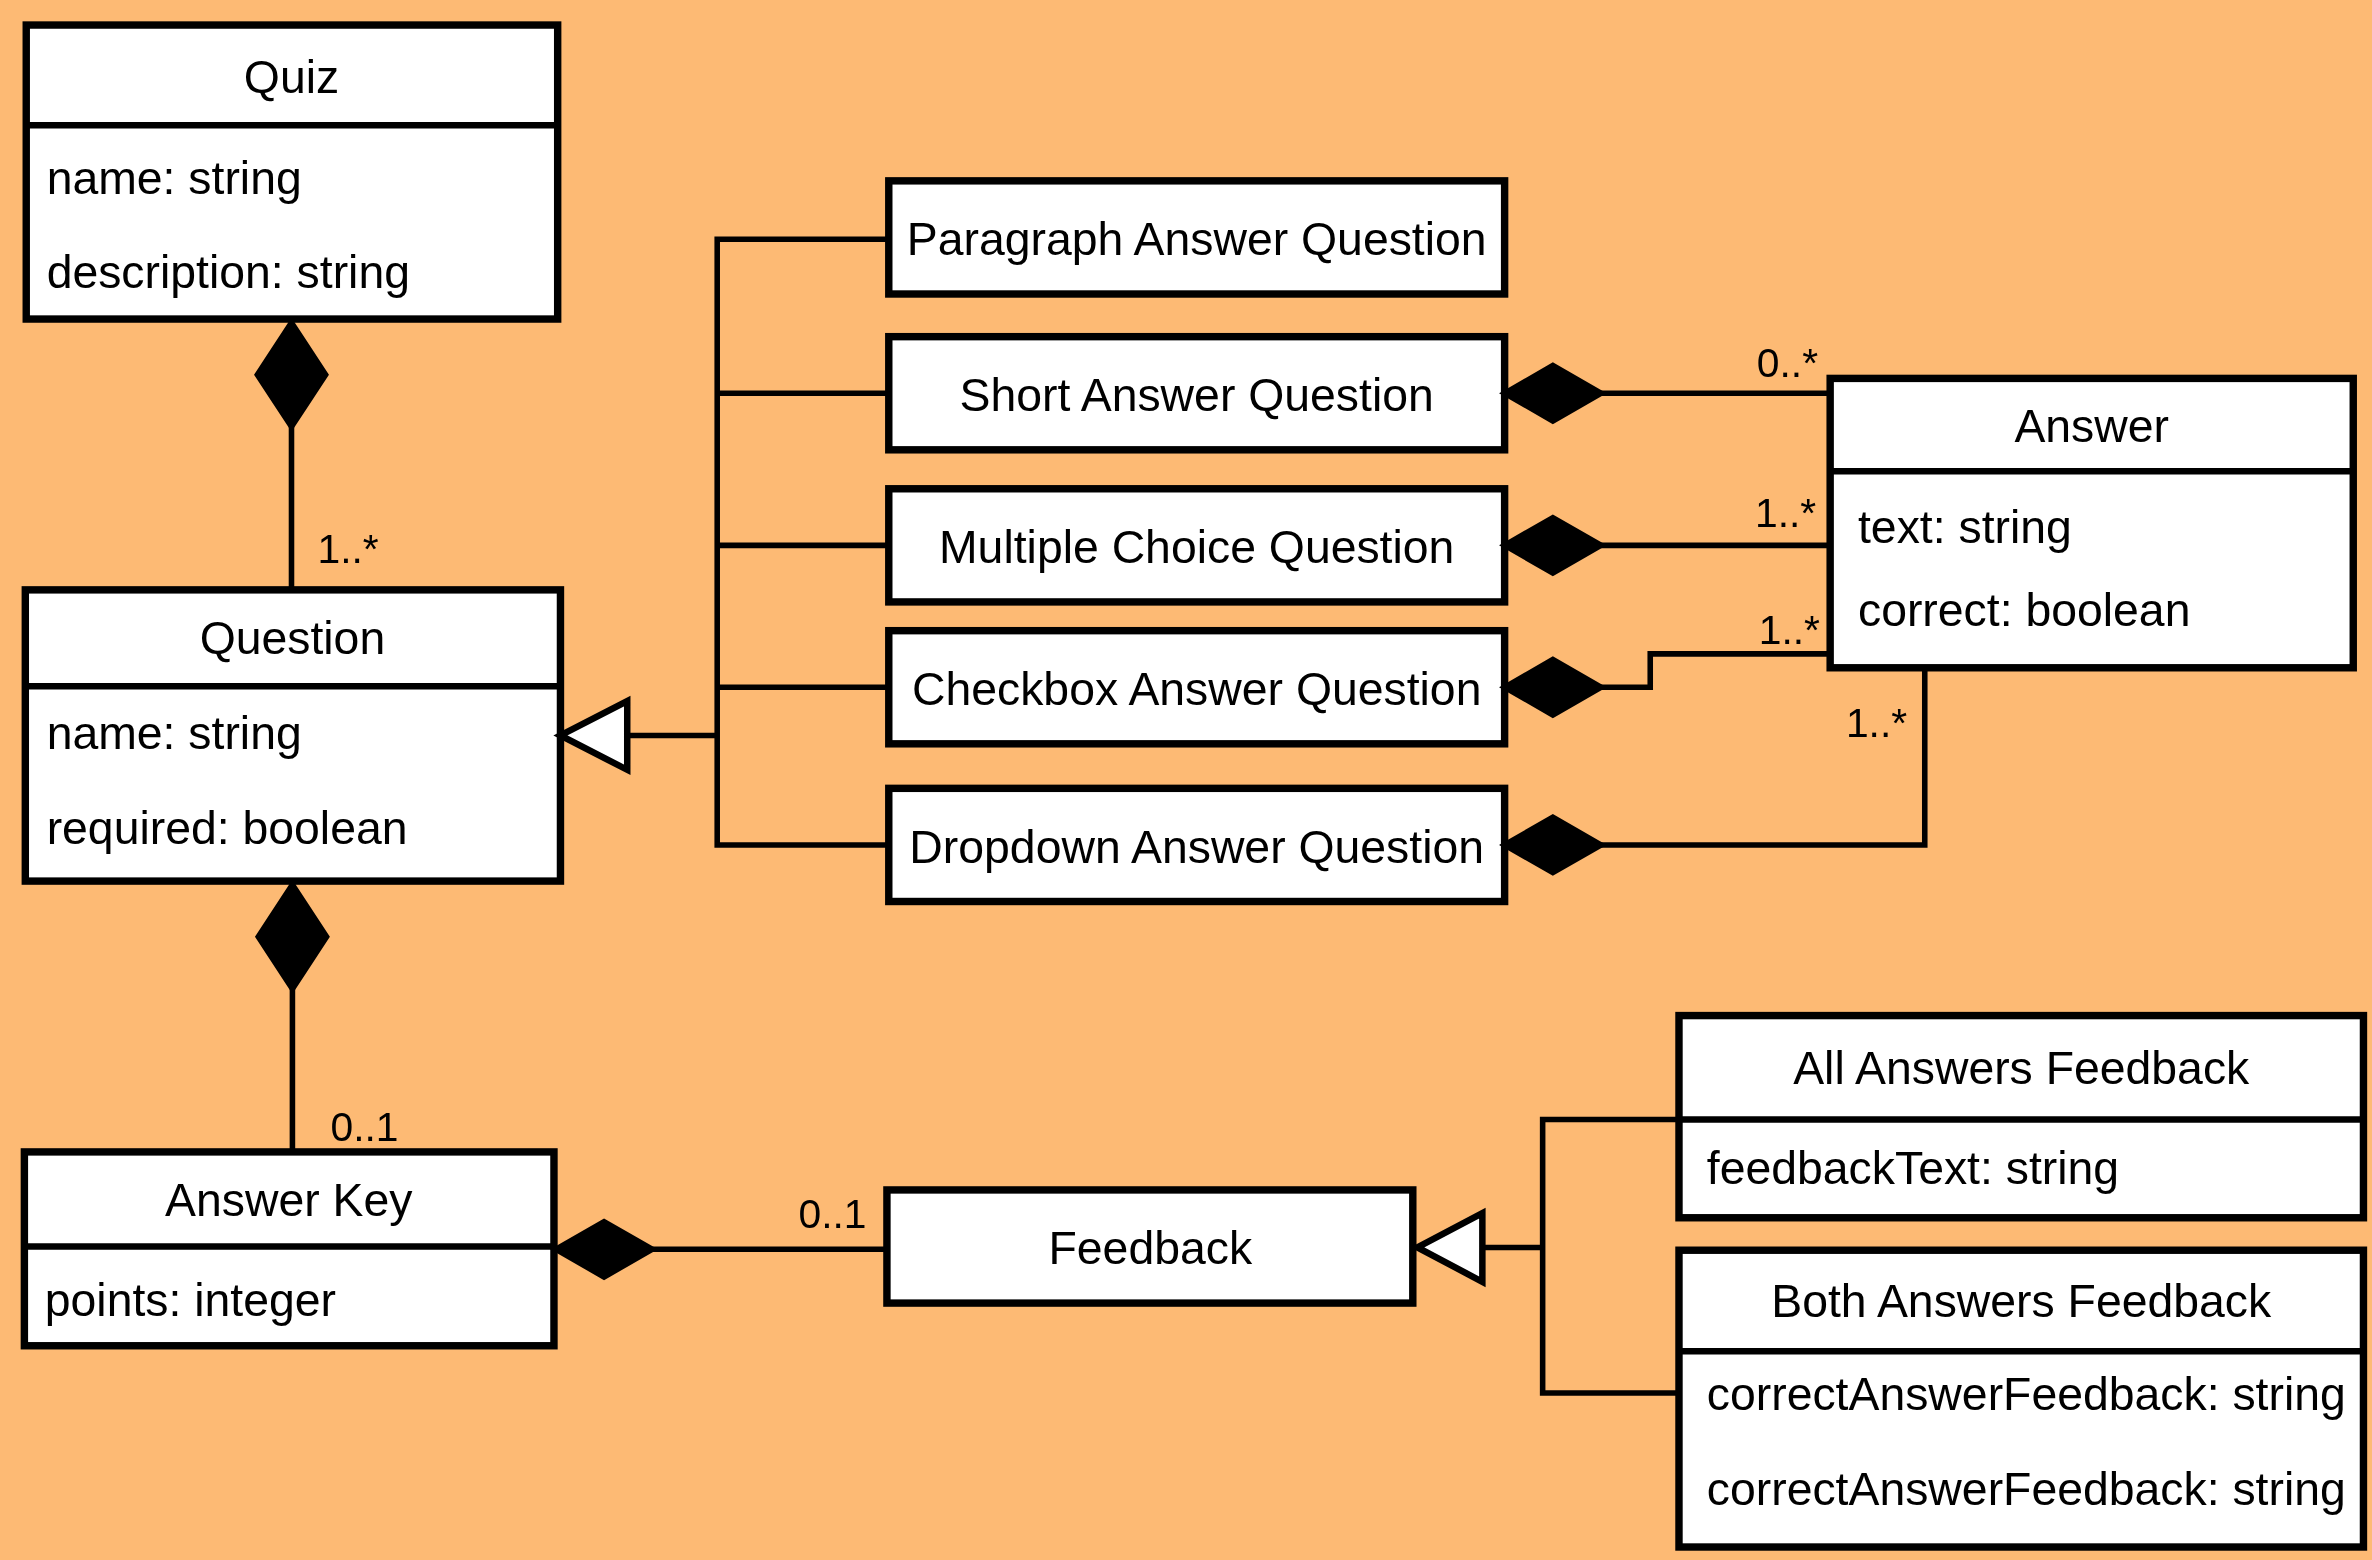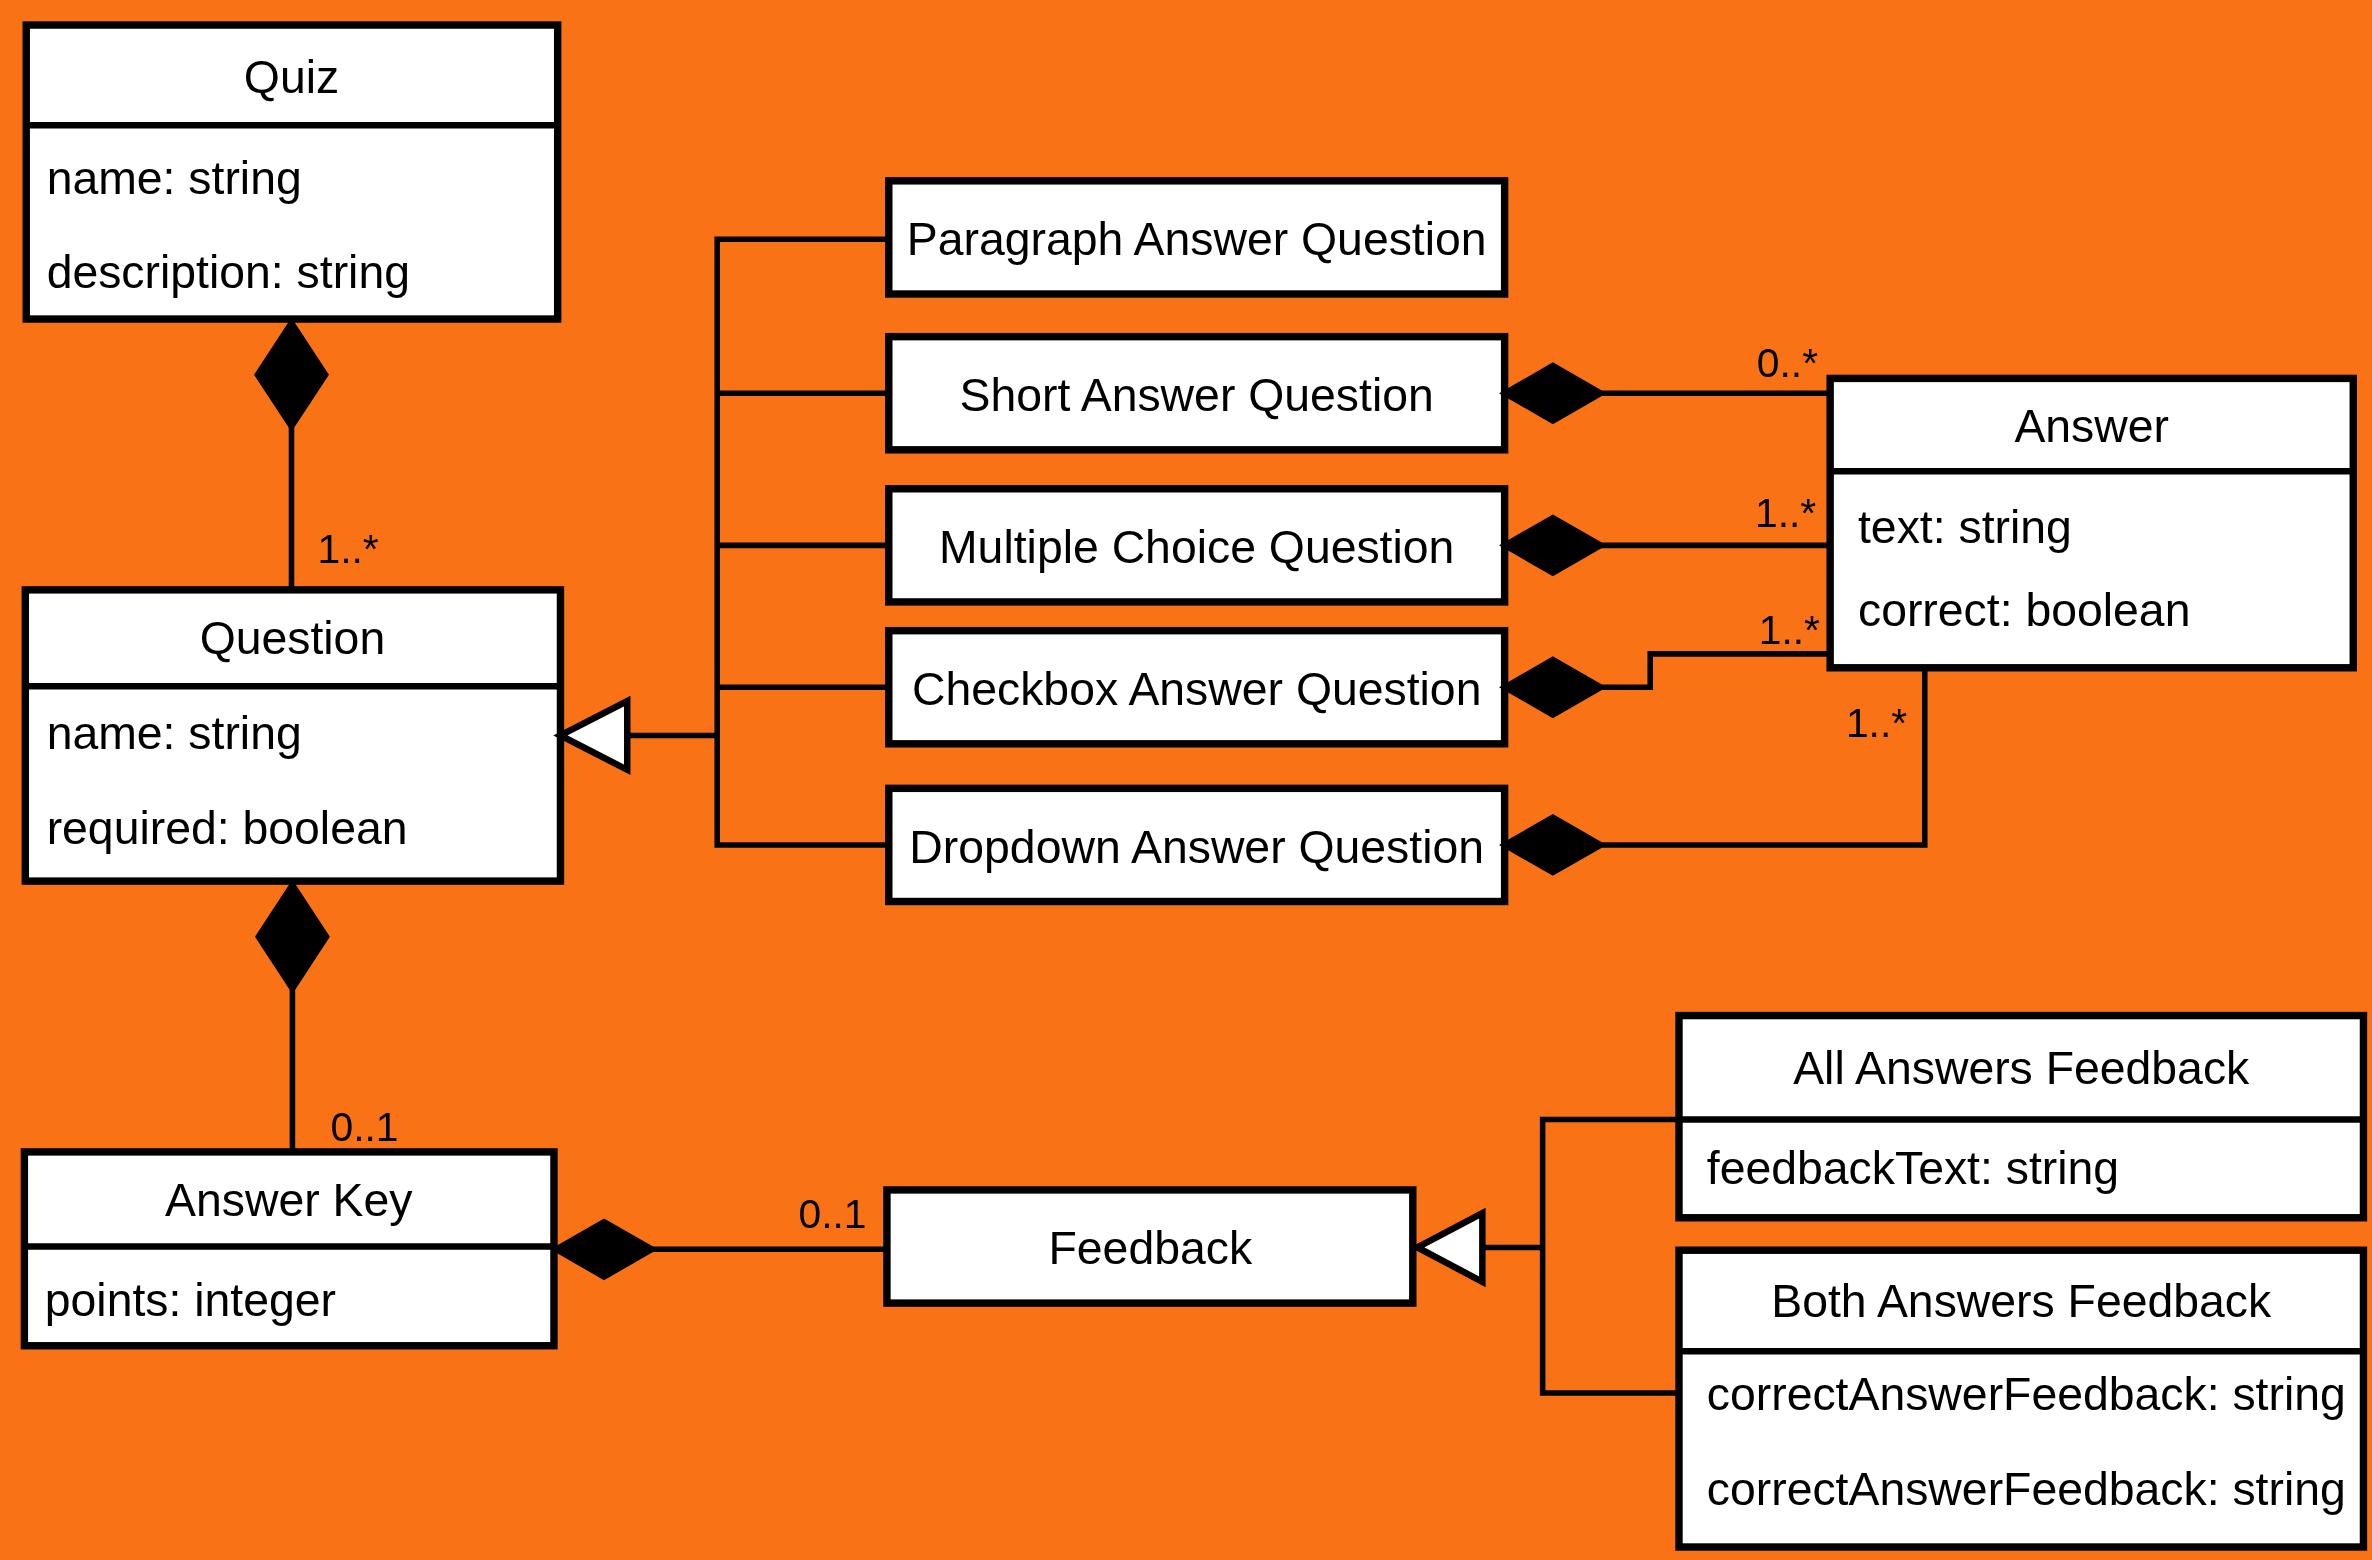--- a/index.html
+++ b/index.html
@@ -4,21 +4,21 @@
 <style>
   html, body {
     margin: 0;
     padding: 0;
     background: #ffffff;
   }
   .stage {
     position: relative;
     width: 2373px;
     height: 1560px;
-    background: #f97316;
+    background: #fdba74;
   }
   svg { display: block; }
   .box {
     fill: #ffffff;
     stroke: #000000;
     stroke-width: 8;
   }
   .sep {
     stroke: #000000;
     stroke-width: 7;

